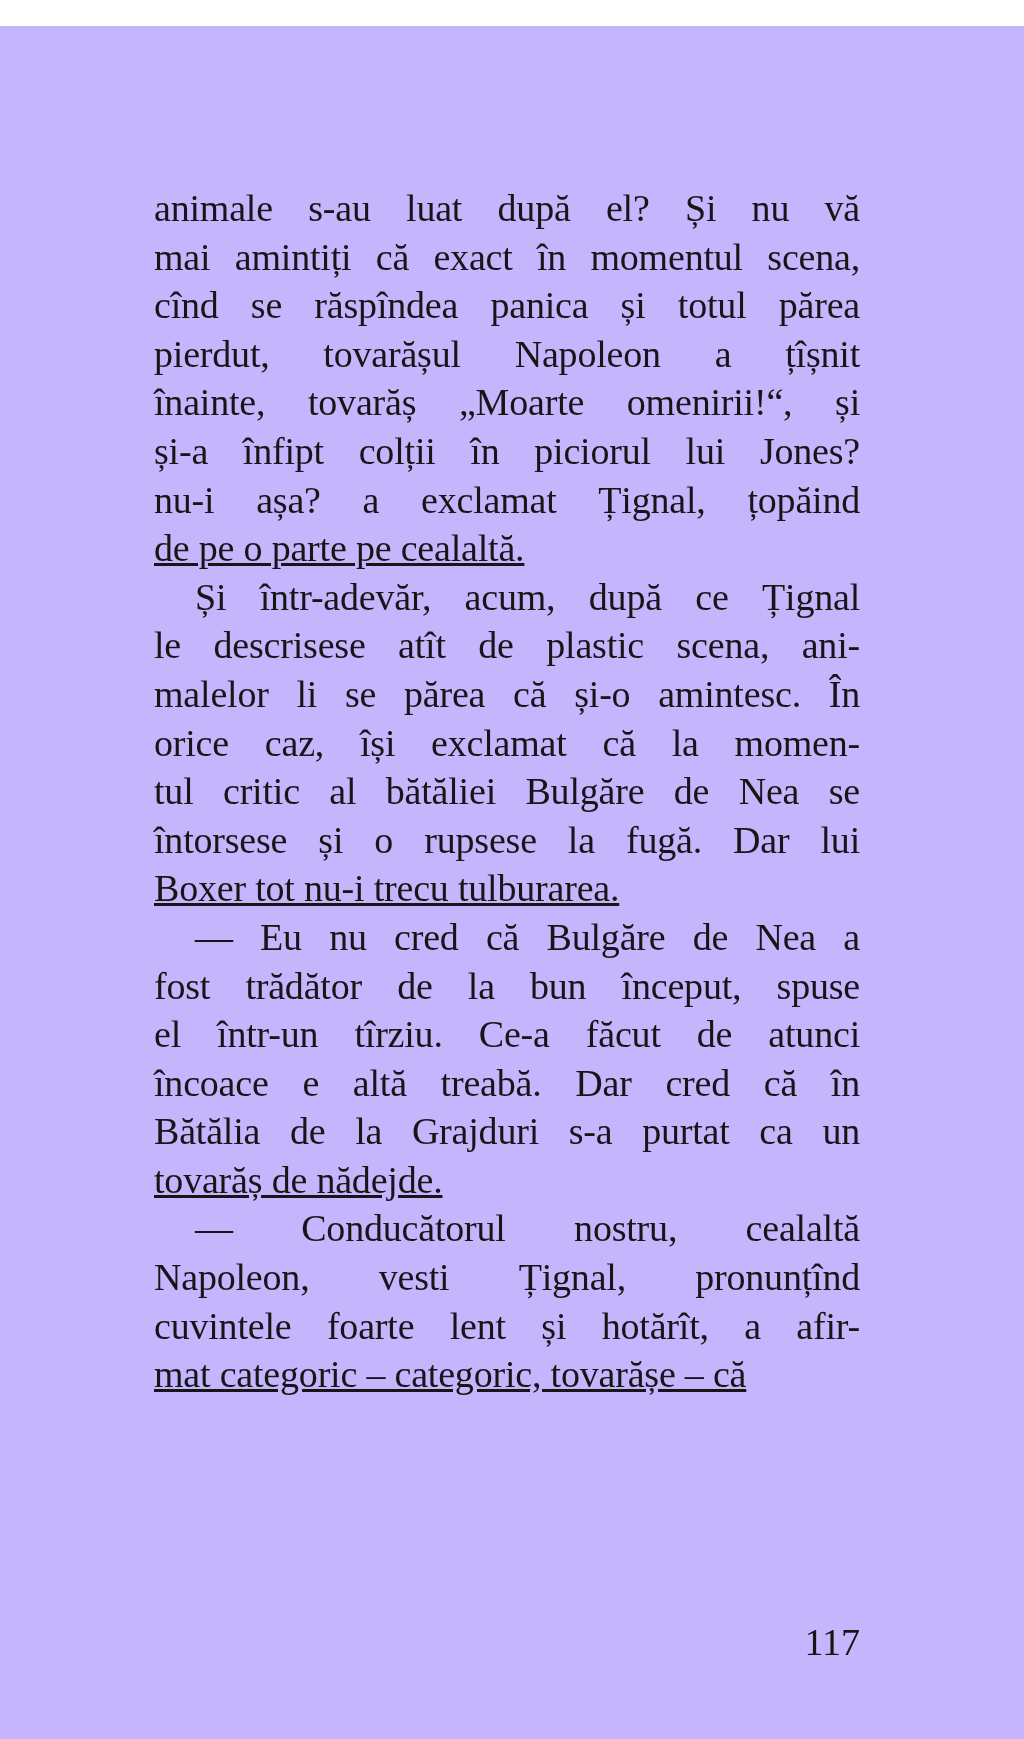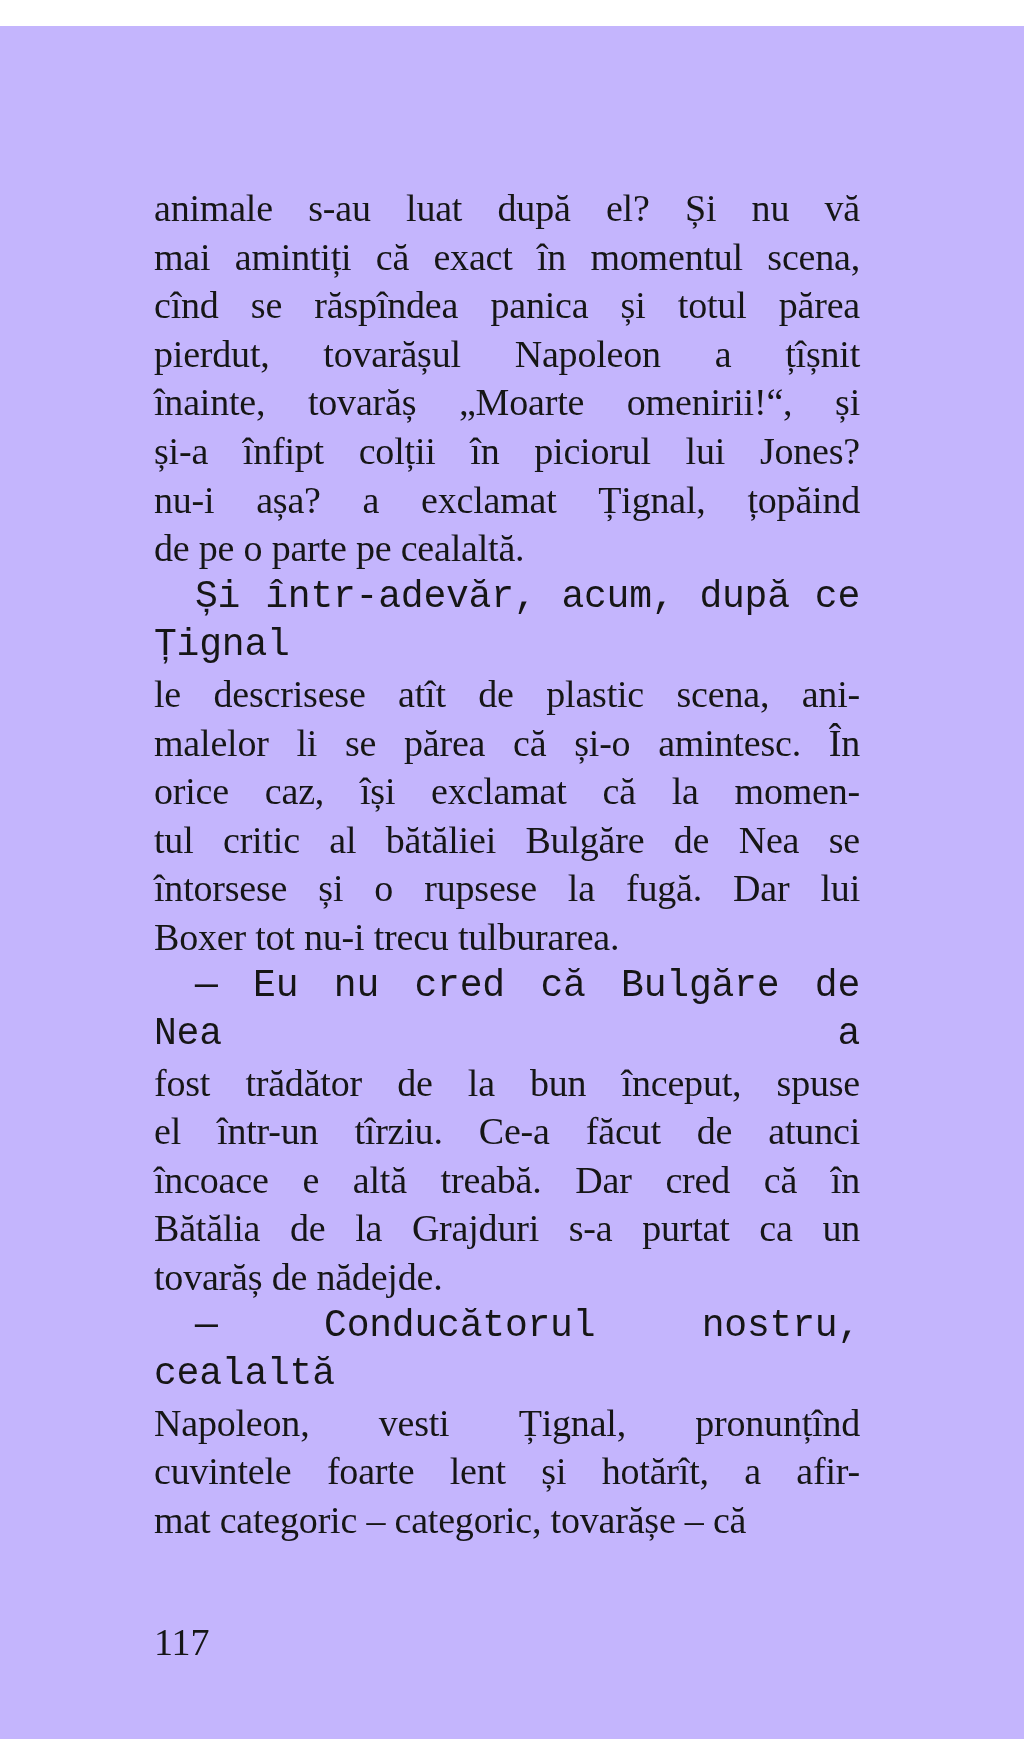--- a/index.html
+++ b/index.html
@@ -25,29 +25,29 @@
     font-size: 38px;
     line-height: 48.6px;
     letter-spacing: -0.2px;
   }
   .para { margin: 0; padding: 0; }
   .line {
     text-align: justify;
     text-align-last: justify;
     white-space: normal;
   }
-  .line.last { text-align-last: left; }
-  .para.indent .line.first { text-indent: 41px; font-family: Liberation Mono, monospace; }
+  .line.last { text-align-last: left; text-decoration: underline; }
+  .para.indent .line.first { text-indent: 41px; }
   .italic { font-style: italic; }
   .page-number {
     position: absolute;
     left: 154px;
     top: 1592px;
     width: 706px;
-    text-align: left;
+    text-align: right;
     font-size: 38px;
     line-height: 48px;
   }
 </style>
 </head>
 <body>
 
 <div class="page">
   <div class="text-block">
       <div class="para">

